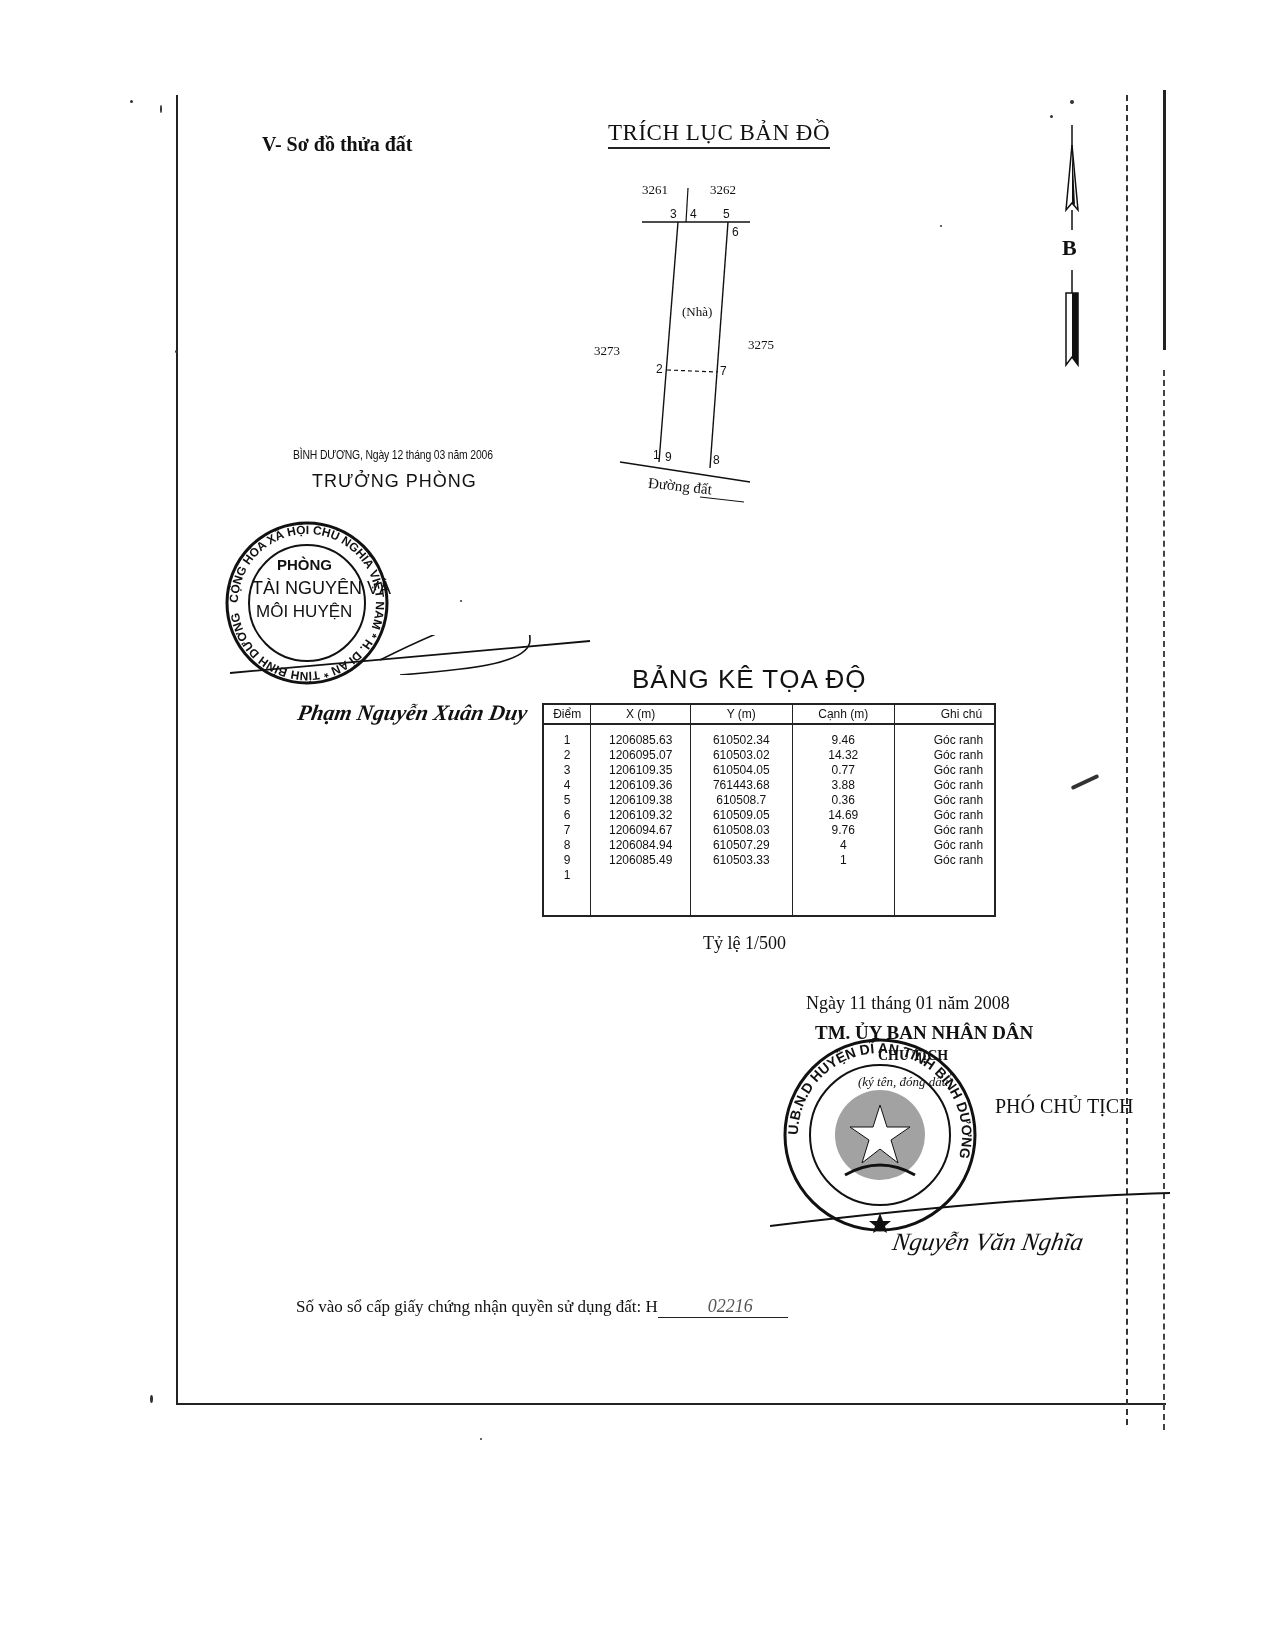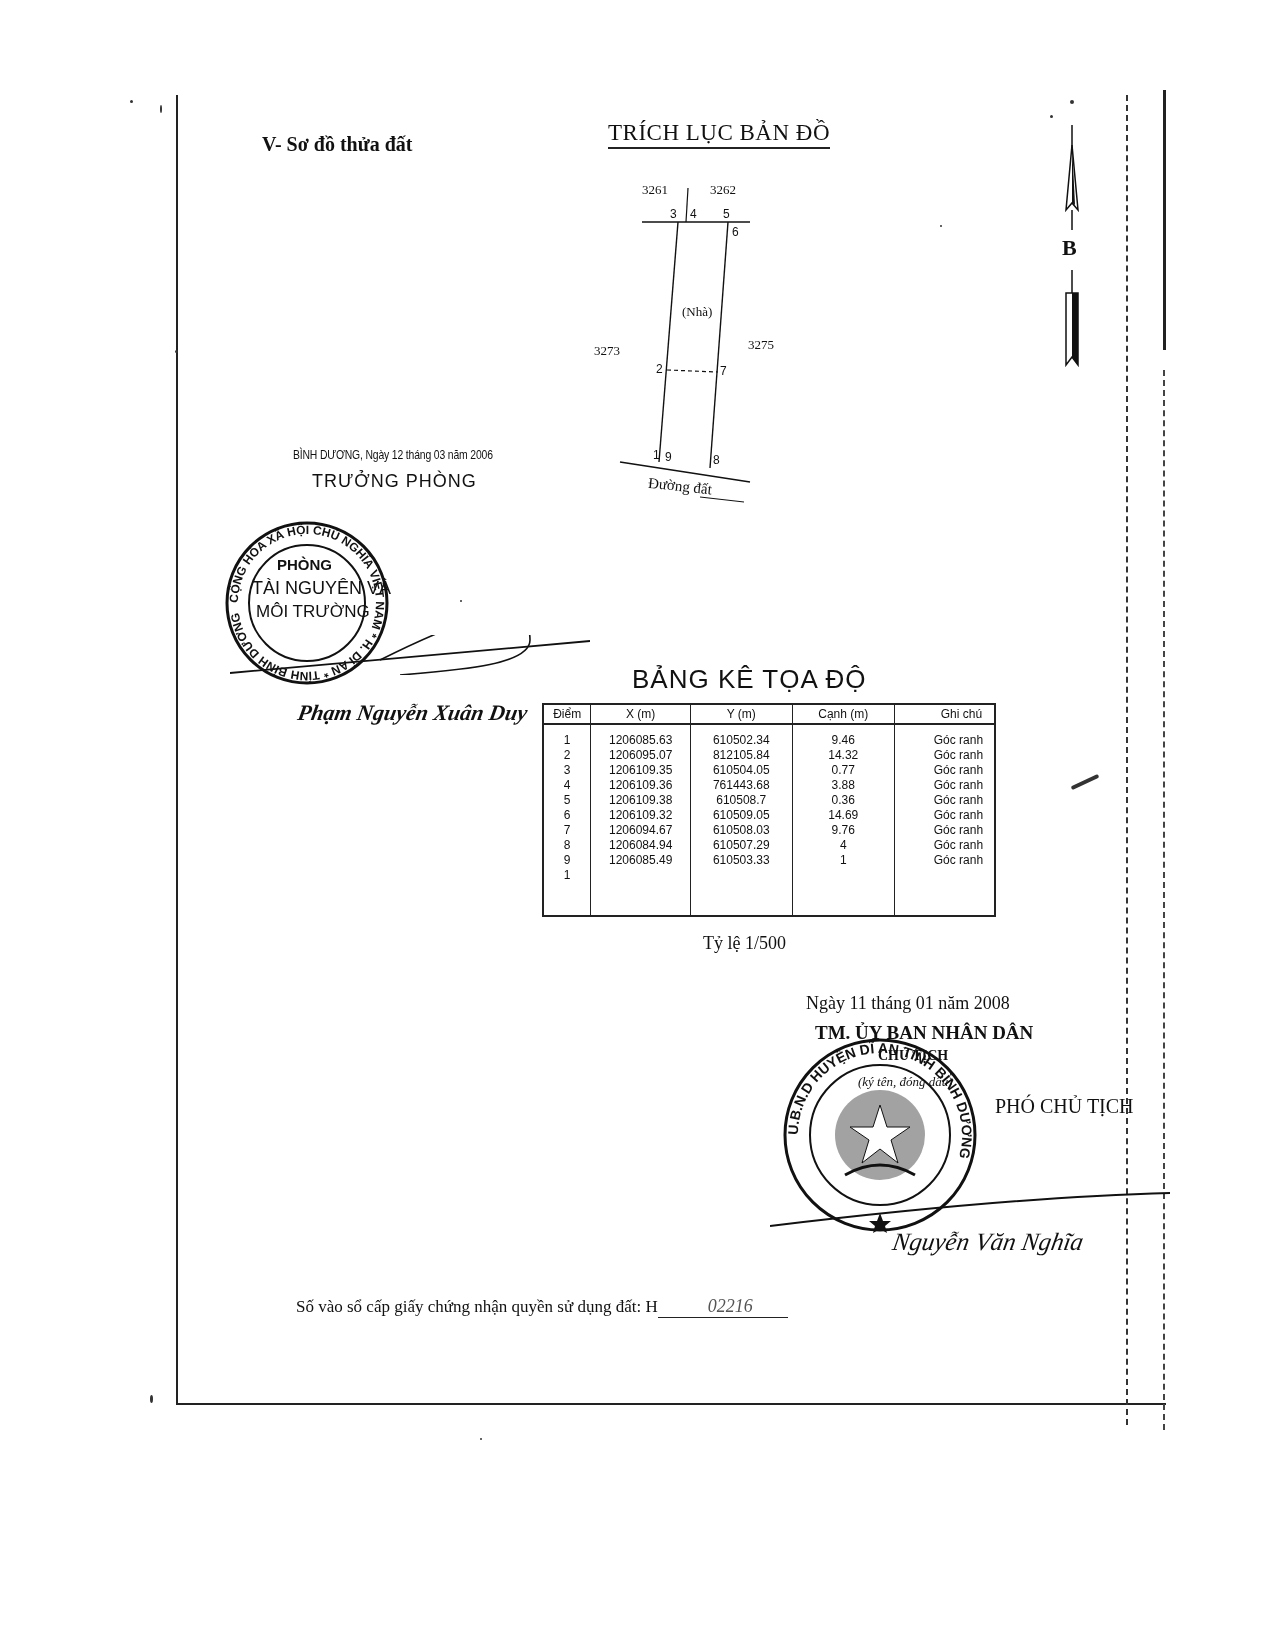--- a/index.html
+++ b/index.html
@@ -109,21 +109,21 @@
   <svg width="170" height="170" viewBox="0 0 170 170">
     <circle cx="85" cy="85" r="80" fill="none" stroke="#111" stroke-width="3"></circle>
     <circle cx="85" cy="85" r="58" fill="none" stroke="#111" stroke-width="2"></circle>
     <defs>
         <path id="ring1" d="M85,85 m-69,0 a69,69 0 1,1 138,0 a69,69 0 1,1 -138,0"></path>
       </defs>
     <text font-family="Liberation Sans, sans-serif" font-size="12" font-weight="bold" fill="#111"><textPath href="#ring1">CỘNG HÒA XÃ HỘI CHỦ NGHĨA VIỆT NAM * H. DĨ AN * TỈNH BÌNH DƯƠNG</textPath></text>
   </svg>
   <div class="lbl" style="left:55px;top:38px;font-size:15px;font-family:'Liberation Sans',sans-serif;font-weight:bold;">PHÒNG</div>
   <div class="lbl" style="left:30px;top:60px;font-size:18px;font-family:'Liberation Sans',sans-serif;">TÀI NGUYÊN VÀ</div>
-  <div class="lbl" style="left:34px;top:84px;font-size:17px;font-family:'Liberation Sans',sans-serif;">MÔI TRƯỜNG</div>
+  <div class="lbl" style="left:34px;top:84px;font-size:17px;font-family:'Liberation Sans',sans-serif;">MÔI HUYỆN</div>
 </div>
 <svg class="sig1-line" viewBox="0 0 360 40">
   <path d="M150,25 C240,-20 300,-40 300,5 C300,30 230,35 170,40" fill="none" stroke="#111" stroke-width="1.6"></path>
   <path d="M0,38 L360,6" stroke="#111" stroke-width="1.8" fill="none"></path>
 </svg>
 <div class="abs sig1-name">Phạm Nguyễn Xuân Duy</div>
 
 <div class="abs table-title">BẢNG KÊ TỌA ĐỘ</div>
 <table class="coords">
   <thead>
@@ -155,21 +155,21 @@
         <div>1206109.35</div>
         <div>1206109.36</div>
         <div>1206109.38</div>
         <div>1206109.32</div>
         <div>1206094.67</div>
         <div>1206084.94</div>
         <div>1206085.49</div>
       </td>
       <td>
         <div>610502.34</div>
-        <div>812105.84</div>
+        <div>610503.02</div>
         <div>610504.05</div>
         <div>761443.68</div>
         <div>610508.7</div>
         <div>610509.05</div>
         <div>610508.03</div>
         <div>610507.29</div>
         <div>610503.33</div>
       </td>
       <td class="canh-list">
         <div>9.46</div>

